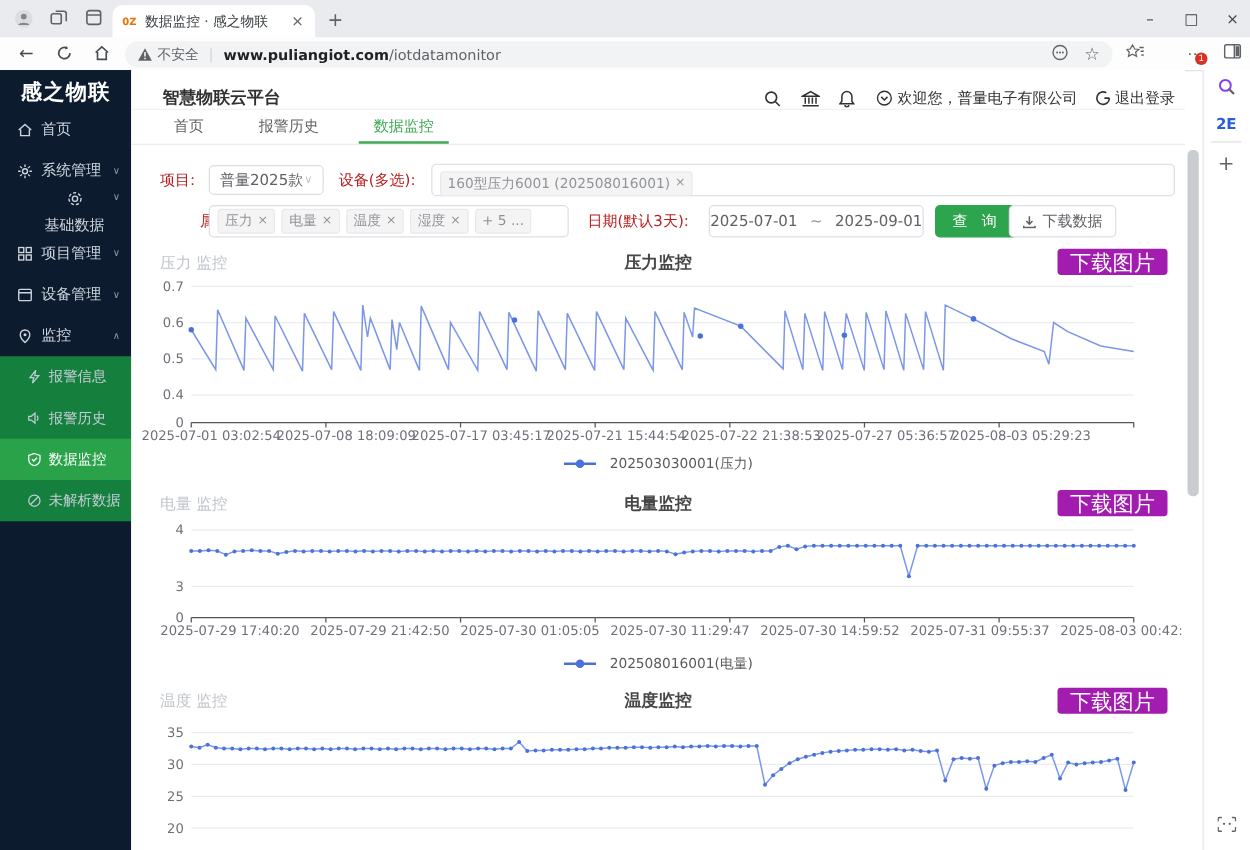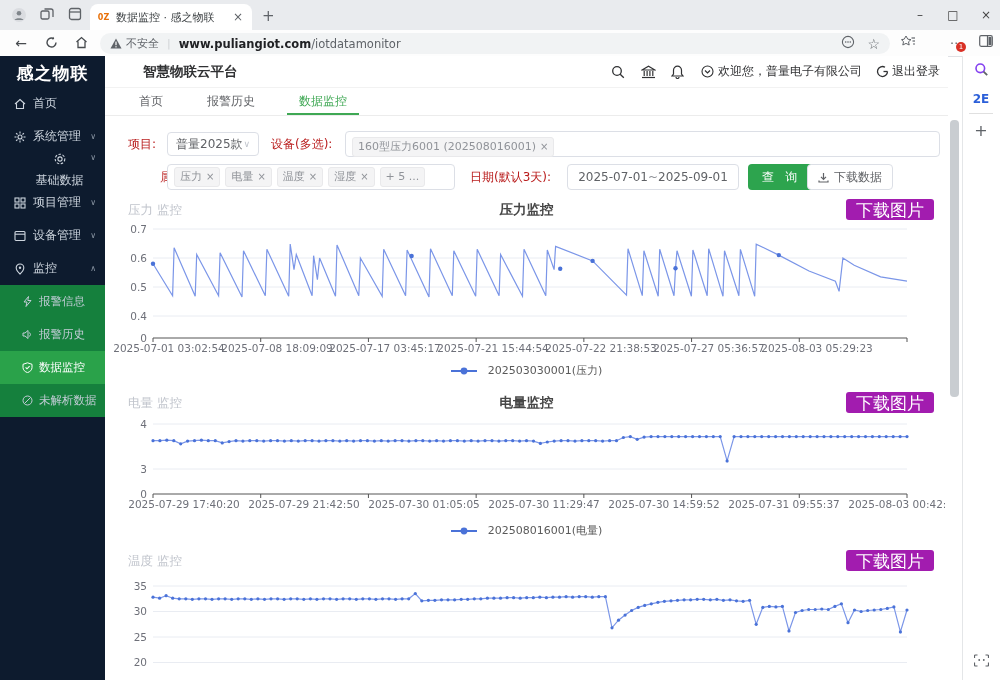--- a/index.html
+++ b/index.html
@@ -33,21 +33,21 @@
   
   .side-nav{left:0;top:56px;width:105px;height:624px;background:#0d1b2e;}
   .logo{left:0;top:62px;width:105px;text-align:center;color:#fff;font-size:17px;font-weight:bold;letter-spacing:1px;}
   .nav-item{left:0;width:105px;height:33px;display:flex;align-items:center;color:#cdd5de;font-size:12px;padding-left:14px;box-sizing:border-box;gap:7px;}
   .nav-item .chev{position:absolute;right:9px;font-size:8px;color:#8b97a5;}
   .sub-wrap{left:0;width:105px;background:#15803d;}
   .sub-item{width:105px;height:33px;display:flex;align-items:center;color:#c4cdd8;font-size:11.5px;padding-left:22px;box-sizing:border-box;gap:6px;}
   .sub-item.active{background:#2aa24a;color:#fff;}
   
   .main{left:105px;top:56px;width:843px;height:624px;background:#fff;overflow:hidden;}
-  .app-header{position:absolute;left:0;top:0;width:843px;height:32px;display:flex;align-items:center;border-bottom:1px solid #f2f2f2;box-sizing:border-box;padding-left:13px;}
+  .app-header{position:absolute;left:0;top:0;width:843px;height:32px;display:flex;align-items:flex-end;border-bottom:1px solid #f2f2f2;box-sizing:border-box;}
   .app-title{font-size:13.5px;font-weight:bold;color:#303133;margin-left:25px;}
   .hdr-right{margin-left:auto;display:flex;align-items:center;gap:14px;margin-right:8px;color:#303133;}
   .hdr-ic{width:16px;height:16px;color:#303133;}
   .welcome{font-size:12px;color:#303133;display:flex;align-items:center;gap:4px;}
   .logout{font-size:12px;color:#303133;display:flex;align-items:center;gap:3px;}
   .page-tabs{position:absolute;left:0;top:32px;width:843px;height:28px;border-bottom:1px solid #ececec;box-sizing:border-box;display:flex;align-items:stretch;padding-left:12px;}
   .ptab{padding:0 22px;font-size:12px;color:#606266;display:flex;align-items:center;position:relative;}
   .ptab.active{color:#3fa854;}
   .ptab.active::after{content:"";position:absolute;left:10px;right:10px;bottom:0;height:2px;background:#3fa854;}
   
@@ -372,21 +372,21 @@
       </span>
       <span class="chip">
         <span>湿度</span>
         <span class="x">×</span>
       </span>
       <span class="chip">
         <span>+ 5 ...</span>
       </span>
     </div>
   <div class="abs" style="left:365px;top:108px;"><span class="flt-label">日期(默认3天):</span></div>
-  <div class="abs box" style="left:462px;top:108px;width:172px;height:26px;display:flex;align-items:center;justify-content:center;gap:0;font-size:12px;color:#606266;box-sizing:border-box;">
+  <div class="abs box" style="left:462px;top:108px;width:172px;height:26px;display:flex;align-items:center;justify-content:center;gap:10px;font-size:12px;color:#606266;box-sizing:border-box;">
     <span>2025-07-01</span>
     <span style="color:#909399;">~</span>
     <span>2025-09-01</span>
   </div>
   <button class="abs btn-green" style="left:643px;top:108px;">查 询</button>
   <button class="abs btn-plain" style="left:702px;top:108px;">
     <svg width="11" height="11" viewBox="0 0 11 11">
         <path d="M5.5 1 V7 M3 4.8 L5.5 7.3 L8 4.8" fill="none" stroke="#606266" stroke-width="1.2"></path>
         <path d="M1 8.5 V10 H10 V8.5" fill="none" stroke="#606266" stroke-width="1.2"></path>
       </svg>
@@ -585,20 +585,21 @@
           <svg width="26" height="8">
             <line x1="0" y1="4" x2="26" y2="4" stroke="#4a72d8" stroke-width="2"></line>
             <circle cx="13" cy="4" r="3.4" fill="#4a72d8"></circle>
           </svg>
           <span>202508016001(电量)</span>
         </span></div>
     </div>
   <div class="chart-sec" id="chart2" style="top:494px;height:131px;overflow:hidden;">
       <div class="sec-hd">
         <span class="sec-label">温度 监控</span>
+        <span class="sec-title">温度监控</span>
         <button class="btn-blue">下载图片</button>
       </div>
       <svg width="838" height="106" style="display:block;margin-left:2px;">
         <line x1="46" y1="14" x2="800" y2="14" stroke="#e9ecf2" stroke-width="1"></line>
         <text x="40" y="17.5" text-anchor="end" font-size="10.5" fill="#6e7079">35</text>
         <line x1="46" y1="39.5" x2="800" y2="39.5" stroke="#e9ecf2" stroke-width="1"></line>
         <text x="40" y="43" text-anchor="end" font-size="10.5" fill="#6e7079">30</text>
         <line x1="46" y1="65" x2="800" y2="65" stroke="#e9ecf2" stroke-width="1"></line>
         <text x="40" y="68.5" text-anchor="end" font-size="10.5" fill="#6e7079">25</text>
         <line x1="46" y1="90.5" x2="800" y2="90.5" stroke="#e9ecf2" stroke-width="1"></line>

